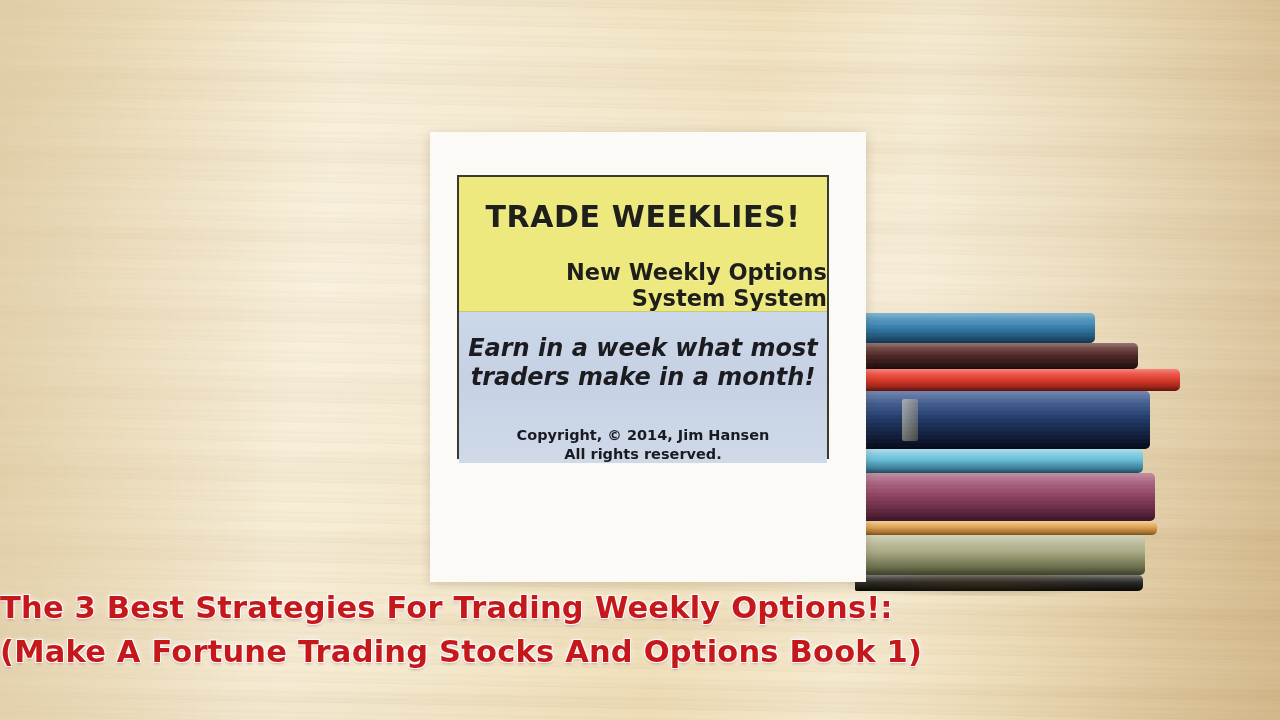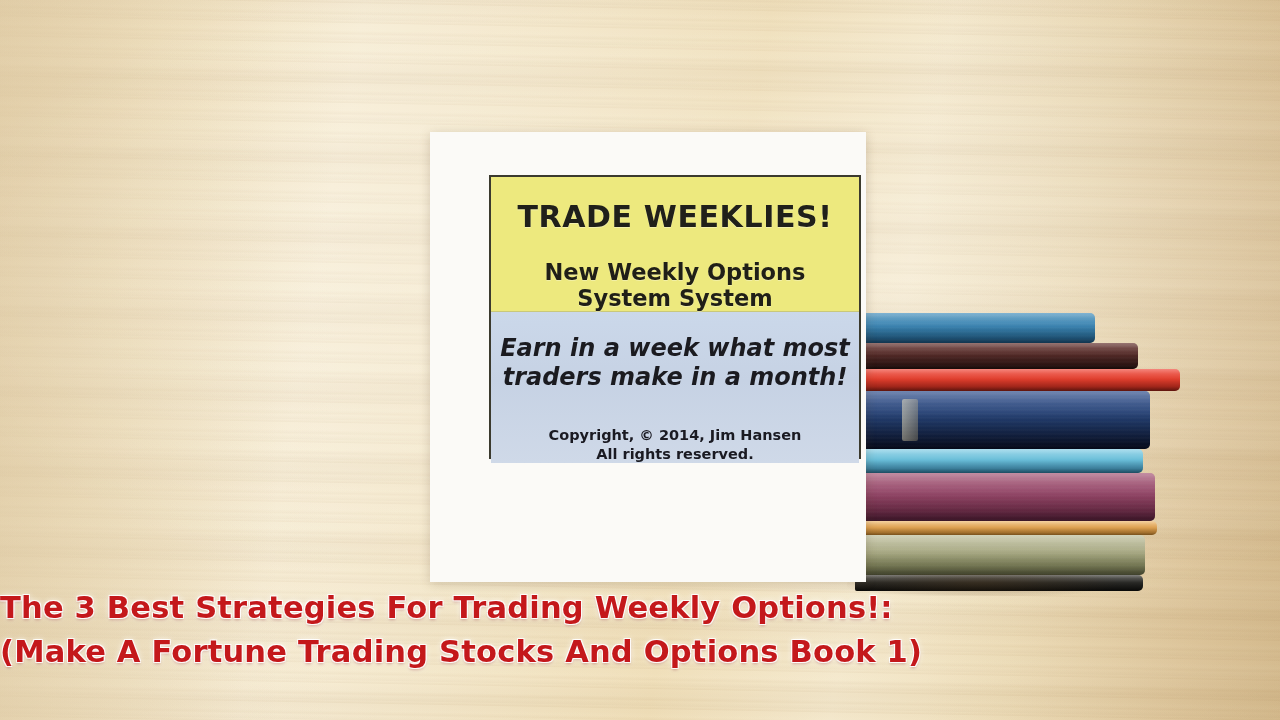--- a/index.html
+++ b/index.html
@@ -153,21 +153,20 @@
   #cover-inner {
     position: absolute;
     left: 27px;
     top: 43px;
     width: 372px;
     height: 284px;
     border: 2px solid #3B3A2E;
     background: #C9D6E8;
     display: flex;
     flex-direction: column;
-    margin-left: 32px;
   }
   #cover-top-panel {
     background: #EDE97E;
     height: 197px;
     position: relative;
     display: flex;
     flex-direction: column;
     justify-content: flex-start;
     padding-top: 24px;
     border-bottom: 1px solid #C9C87A;
@@ -187,21 +186,21 @@
     letter-spacing: 0.6px;
     line-height: 1.05;
     font-family: "DejaVu Sans", sans-serif;
     text-shadow: 0 1px 0 rgba(255,255,255,0.35);
   }
   .subhead {
     margin-top: 26px;
     font-size: 22.5px;
     font-weight: bold;
     color: #201F17;
-    text-align: center;
+    text-align: right;
     line-height: 1.17;
     font-family: "DejaVu Sans", sans-serif;
     text-shadow: 0 1px 0 rgba(255,255,255,0.3);
   }
   .tagline {
     font-size: 24px;
     font-weight: bold;
     font-style: italic;
     color: #1B1B20;
     text-align: center;

